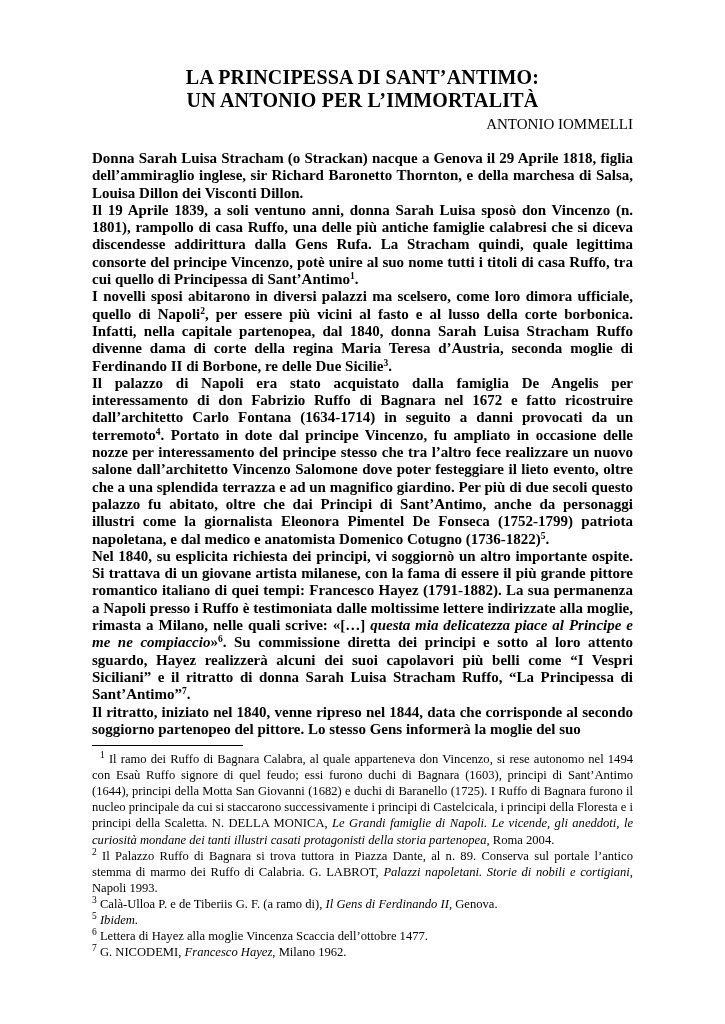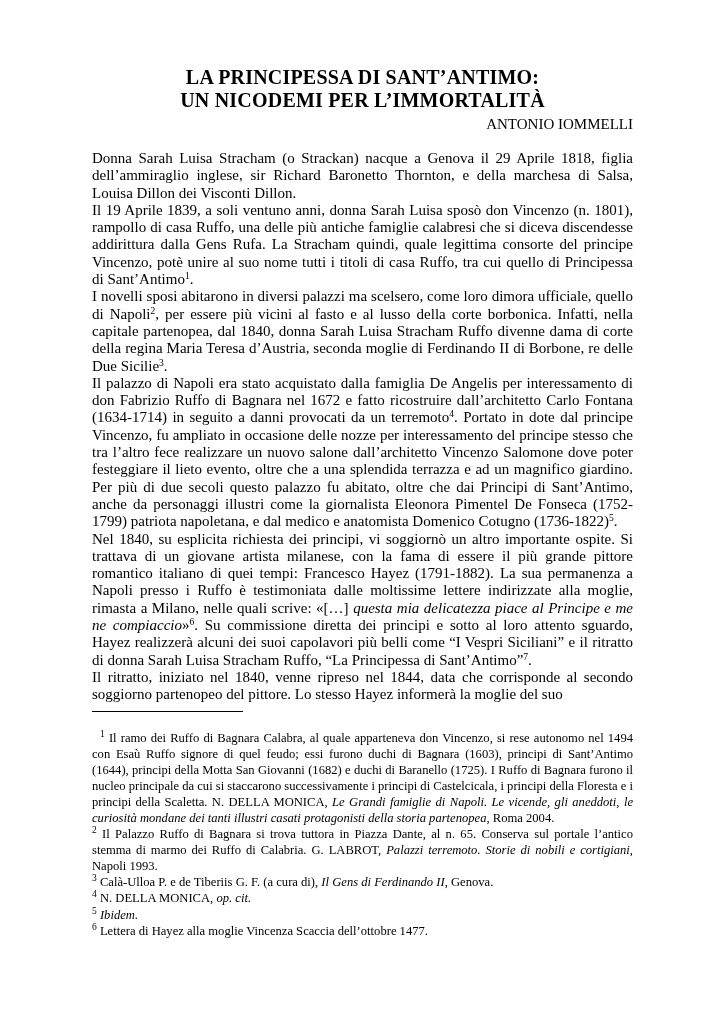--- a/index.html
+++ b/index.html
@@ -28,63 +28,63 @@
     font-size: 15px;
     line-height: 17px;
     margin-top: 4px;
   }
   .body-text {
     margin-top: 17px;
     font-size: 15px;
     line-height: 17.3px;
     text-align: justify;
   }
-  .para { margin: 0; }
+  .para { margin: 0; font-weight: bold; }
   sup.fnref {
     font-size: 9.5px;
     line-height: 0;
     vertical-align: baseline;
     position: relative;
     top: -5px;
   }
   .footnote-sep {
     width: 151px;
     height: 0;
     border-top: 1px solid #000000;
     margin-top: 7px;
   }
   .footnotes {
-    margin-top: 18px;
+    margin-top: 5px;
     font-size: 12.6px;
     line-height: 16.1px;
     text-align: justify;
   }
   .footnote { margin: 0; }
   .footnote.first { text-indent: 8px; }
   em { font-style: italic; }
 </style>
 </head>
 <body>
 
 <div class="page">
   <h1 class="title">
     <span class="title-line">LA PRINCIPESSA DI SANT’ANTIMO:</span>
-    <span class="title-line">UN NICODEMI PER L’IMMORTALITÀ</span>
+    <span class="title-line">UN ANTONIO PER L’IMMORTALITÀ</span>
   </h1>
   <div class="author">ANTONIO IOMMELLI</div>
   <div class="body-text" id="paragraphs">
       <p class="para"><span>Donna Sarah Luisa Stracham (o Strackan) nacque a Genova il 29 Aprile 1818, figlia dell’ammiraglio inglese, sir Richard Baronetto Thornton, e della marchesa di Salsa, Louisa Dillon dei Visconti Dillon.</span></p>
       <p class="para"><span>Il 19 Aprile 1839, a soli ventuno anni, donna Sarah Luisa sposò don Vincenzo (n. 1801), rampollo di casa Ruffo, una delle più antiche famiglie calabresi che si diceva discendesse addirittura dalla Gens Rufa. La Stracham quindi, quale legittima consorte del principe Vincenzo, potè unire al suo nome tutti i titoli di casa Ruffo, tra cui quello di Principessa di Sant’Antimo</span><sup class="fnref">1</sup><span>.</span></p>
       <p class="para"><span>I novelli sposi abitarono in diversi palazzi ma scelsero, come loro dimora ufficiale, quello di Napoli</span><sup class="fnref">2</sup><span>, per essere più vicini al fasto e al lusso della corte borbonica. Infatti, nella capitale partenopea, dal 1840, donna Sarah Luisa Stracham Ruffo divenne dama di corte della regina Maria Teresa d’Austria, seconda moglie di Ferdinando II di Borbone, re delle Due Sicilie</span><sup class="fnref">3</sup><span>.</span></p>
       <p class="para"><span>Il palazzo di Napoli era stato acquistato dalla famiglia De Angelis per interessamento di don Fabrizio Ruffo di Bagnara nel 1672 e fatto ricostruire dall’architetto Carlo Fontana (1634-1714) in seguito a danni provocati da un terremoto</span><sup class="fnref">4</sup><span>. Portato in dote dal principe Vincenzo, fu ampliato in occasione delle nozze per interessamento del principe stesso che tra l’altro fece realizzare un nuovo salone dall’architetto Vincenzo Salomone dove poter festeggiare il lieto evento, oltre che a una splendida terrazza e ad un magnifico giardino. Per più di due secoli questo palazzo fu abitato, oltre che dai Principi di Sant’Antimo, anche da personaggi illustri come la giornalista Eleonora Pimentel De Fonseca (1752-1799) patriota napoletana, e dal medico e anatomista Domenico Cotugno (1736-1822)</span><sup class="fnref">5</sup><span>.</span></p>
       <p class="para"><span>Nel 1840, su esplicita richiesta dei principi, vi soggiornò un altro importante ospite. Si trattava di un giovane artista milanese, con la fama di essere il più grande pittore romantico italiano di quei tempi: Francesco Hayez (1791-1882). La sua permanenza a Napoli presso i Ruffo è testimoniata dalle moltissime lettere indirizzate alla moglie, rimasta a Milano, nelle quali scrive: «[…] </span><em>questa mia delicatezza piace al Principe e me ne compiaccio</em><span>»</span><sup class="fnref">6</sup><span>. Su commissione diretta dei principi e sotto al loro attento sguardo, Hayez realizzerà alcuni dei suoi capolavori più belli come “I Vespri Siciliani” e il ritratto di donna Sarah Luisa Stracham Ruffo, “La Principessa di Sant’Antimo”</span><sup class="fnref">7</sup><span>.</span></p>
-      <p class="para"><span>Il ritratto, iniziato nel 1840, venne ripreso nel 1844, data che corrisponde al secondo soggiorno partenopeo del pittore. Lo stesso Hayez informerà la moglie del suo</span></p>
+      <p class="para"><span>Il ritratto, iniziato nel 1840, venne ripreso nel 1844, data che corrisponde al secondo soggiorno partenopeo del pittore. Lo stesso Gens informerà la moglie del suo</span></p>
     </div>
   <div class="footnote-sep"></div>
   <div class="footnotes" id="footnotes">
       <div class="footnote first"><sup class="fnref">1</sup> <span>Il ramo dei Ruffo di Bagnara Calabra, al quale apparteneva don Vincenzo, si rese autonomo nel 1494 con Esaù Ruffo signore di quel feudo; essi furono duchi di Bagnara (1603), principi di Sant’Antimo (1644), principi della Motta San Giovanni (1682) e duchi di Baranello (1725). I Ruffo di Bagnara furono il nucleo principale da cui si staccarono successivamente i principi di Castelcicala, i principi della Floresta e i principi della Scaletta. N. DELLA MONICA, </span><em>Le Grandi famiglie di Napoli. Le vicende, gli aneddoti, le curiosità mondane dei tanti illustri casati protagonisti della storia partenopea</em><span>, Roma 2004.</span></div>
-      <div class="footnote"><sup class="fnref">2</sup> <span>Il Palazzo Ruffo di Bagnara si trova tuttora in Piazza Dante, al n. 65. Conserva sul portale l’antico stemma di marmo dei Ruffo di Calabria. G. LABROT, </span><em>Palazzi terremoto. Storie di nobili e cortigiani</em><span>, Napoli 1993.</span></div>
-      <div class="footnote"><sup class="fnref">3</sup> <span>Calà-Ulloa P. e de Tiberiis G. F. (a cura di), </span><em>Il Gens di Ferdinando II</em><span>, Genova.</span></div>
-      <div class="footnote"><sup class="fnref">4</sup> <span>N. DELLA MONICA, </span><em>op. cit.</em></div>
+      <div class="footnote"><sup class="fnref">2</sup> <span>Il Palazzo Ruffo di Bagnara si trova tuttora in Piazza Dante, al n. 89. Conserva sul portale l’antico stemma di marmo dei Ruffo di Calabria. G. LABROT, </span><em>Palazzi napoletani. Storie di nobili e cortigiani</em><span>, Napoli 1993.</span></div>
+      <div class="footnote"><sup class="fnref">3</sup> <span>Calà-Ulloa P. e de Tiberiis G. F. (a ramo di), </span><em>Il Gens di Ferdinando II</em><span>, Genova.</span></div>
       <div class="footnote"><sup class="fnref">5</sup> <em>Ibidem.</em></div>
       <div class="footnote"><sup class="fnref">6</sup> <span>Lettera di Hayez alla moglie Vincenza Scaccia dell’ottobre 1477.</span></div>
+      <div class="footnote"><sup class="fnref">7</sup> <span>G. NICODEMI, </span><em>Francesco Hayez</em><span>, Milano 1962.</span></div>
     </div>
 </div>
 
 </body></html>

